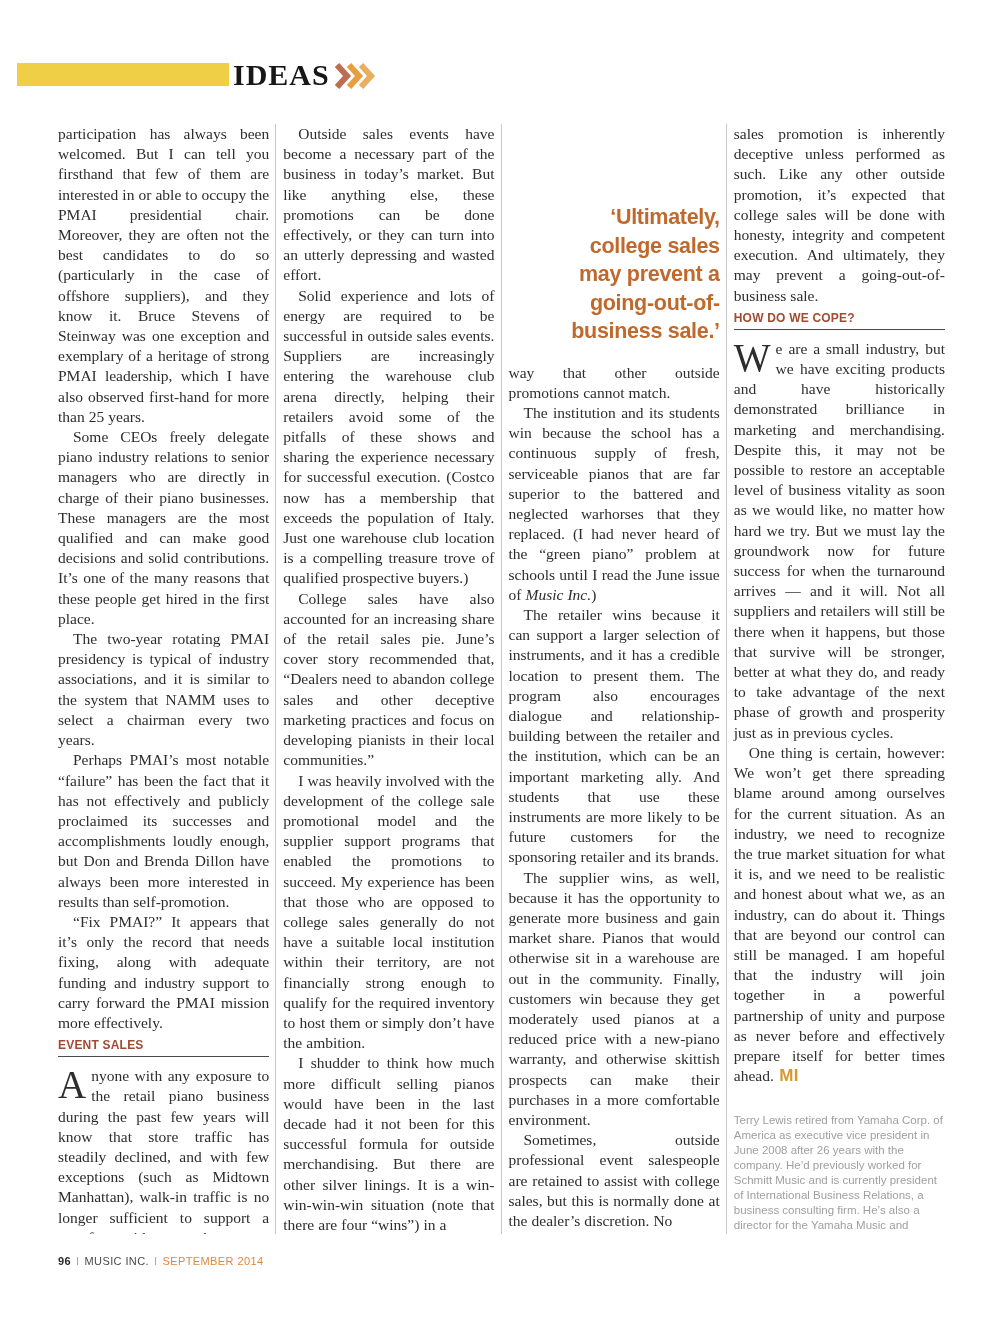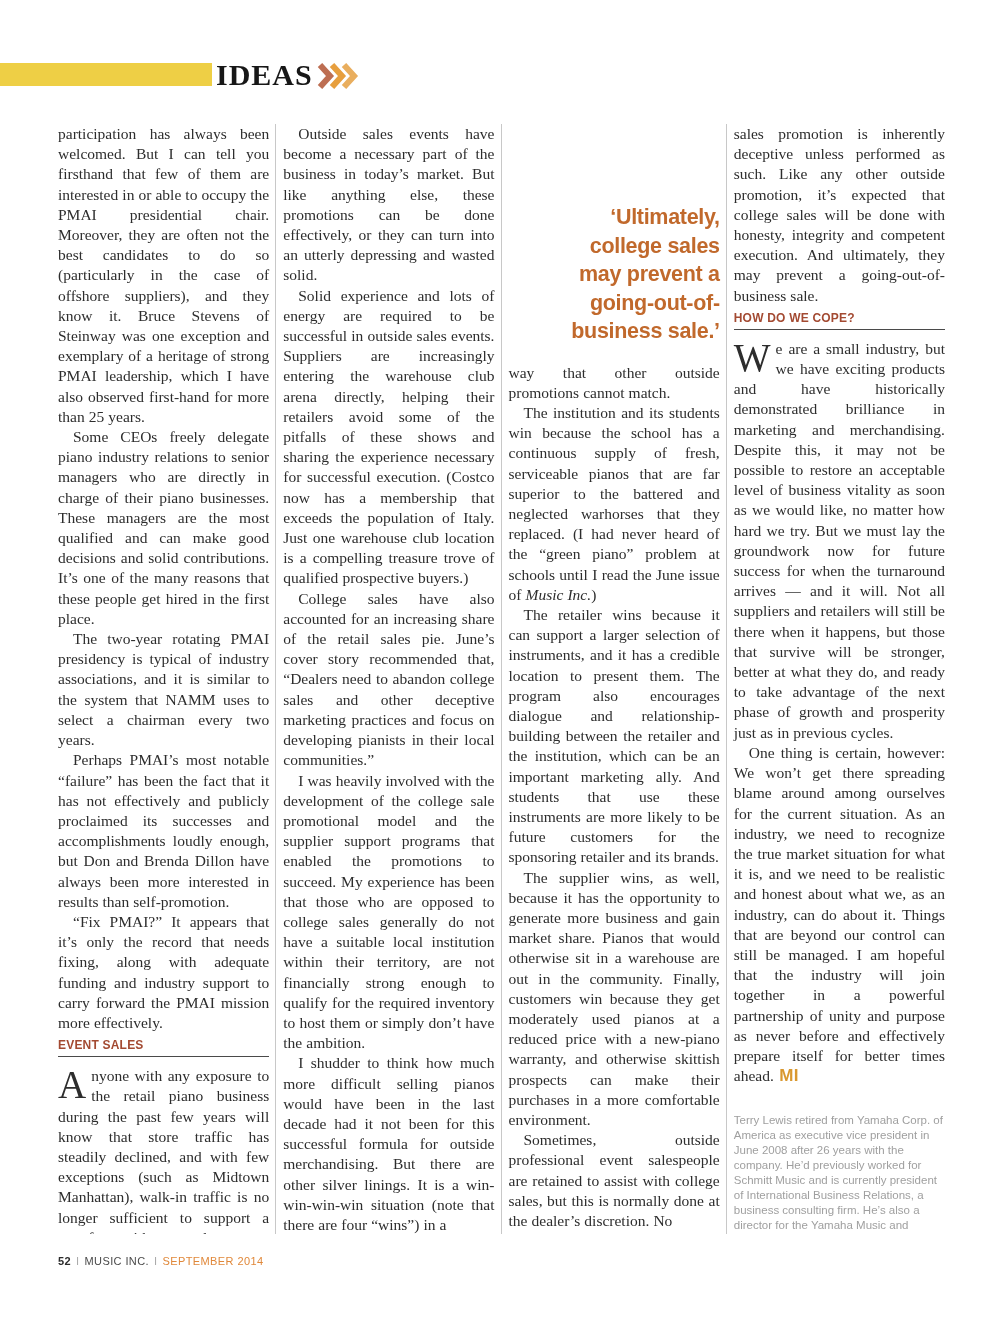--- a/index.html
+++ b/index.html
@@ -11,21 +11,21 @@
     --rule-gray:#c8c8c8;
     --ink:#2d2d2d;
     --bio-gray:#9f9f9f;
   }
   html,body{margin:0;padding:0;}
   body{
     width:1000px;height:1318px;position:relative;background:#ffffff;
     font-family:"Liberation Serif",serif;color:var(--ink);overflow:hidden;
   }
   
-  .topbar{position:absolute;top:63px;left:0;right:0;height:26px;display:flex;align-items:flex-start;}
+  .topbar{position:absolute;top:63px;left:17px;right:0;height:26px;display:flex;align-items:flex-start;}
   .yellow-bar{width:212px;height:23px;background:var(--yellow);}
   .header-title{
     font-family:"Liberation Serif",serif;font-weight:bold;font-size:30px;line-height:23px;
     letter-spacing:1px;color:#171717;margin-left:4px;
   }
   .chevrons{margin-left:4px;margin-top:0px;}
   
   .columns{
     position:absolute;top:124px;left:58px;width:887px;height:1110px;
     display:flex;overflow:hidden;justify-content:center;
@@ -87,21 +87,21 @@
   <div class="col">
       <p class="body-para">participation has always been welcomed. But I can tell you firsthand that few of them are interested in or able to occupy the PMAI presidential chair. Moreover, they are often not the best candidates to do so (particularly in the case of offshore suppliers), and they know it. Bruce Stevens of Steinway was one exception and exemplary of a heritage of strong PMAI leadership, which I have also observed first-hand for more than 25 years.</p>
       <p class="body-para indent">Some CEOs freely delegate piano industry relations to senior managers who are directly in charge of their piano businesses. These managers are the most qualified and can make good decisions and solid contributions. It’s one of the many reasons that these people get hired in the first place.</p>
       <p class="body-para indent">The two-year rotating PMAI presidency is typical of industry associations, and it is similar to the system that NAMM uses to select a chairman every two years.</p>
       <p class="body-para indent">Perhaps PMAI’s most notable “failure” has been the fact that it has not effectively and publicly proclaimed its successes and accomplishments loudly enough, but Don and Brenda Dillon have always been more interested in results than self-promotion.</p>
       <p class="body-para indent">“Fix PMAI?” It appears that it’s only the record that needs fixing, along with adequate funding and industry support to carry forward the PMAI mission more effectively.</p>
       <h3 class="section-heading">EVENT SALES</h3>
       <p class="body-para"><span class="drop-cap">A</span>nyone with any exposure to the retail piano business during the past few years will know that store traffic has steadily declined, and with few exceptions (such as Midtown Manhattan), walk-in traffic is no longer sufficient to support a storefront without supple-</p>
     </div>
   <div class="col">
-      <p class="body-para indent">Outside sales events have become a necessary part of the business in today’s market. But like anything else, these promotions can be done effectively, or they can turn into an utterly depressing and wasted solid.</p>
+      <p class="body-para indent">Outside sales events have become a necessary part of the business in today’s market. But like anything else, these promotions can be done effectively, or they can turn into an utterly depressing and wasted effort.</p>
       <p class="body-para indent">Solid experience and lots of energy are required to be successful in outside sales events. Suppliers are increasingly entering the warehouse club arena directly, helping their retailers avoid some of the pitfalls of these shows and sharing the experience necessary for successful execution. (Costco now has a membership that exceeds the population of Italy. Just one warehouse club location is a compelling treasure trove of qualified prospective buyers.)</p>
       <p class="body-para indent">College sales have also accounted for an increasing share of the retail sales pie. June’s cover story recommended that, “Dealers need to abandon college sales and other deceptive marketing practices and focus on developing pianists in their local communities.”</p>
       <p class="body-para indent">I was heavily involved with the development of the college sale promotional model and the supplier support programs that enabled the promotions to succeed. My experience has been that those who are opposed to college sales generally do not have a suitable local institution within their territory, are not financially strong enough to qualify for the required inventory to host them or simply don’t have the ambition.</p>
       <p class="body-para indent">I shudder to think how much more difficult selling pianos would have been in the last decade had it not been for this successful formula for outside merchandising. But there are other silver linings. It is a win-win-win-win situation (note that there are four “wins”) in a</p>
     </div>
   <div class="col">
       <div class="pull-quote">‘Ultimately,<br>college sales<br>may prevent a<br>going-out-of-<br>business sale.’</div>
       <p class="body-para">way that other outside promotions cannot match.</p>
       <p class="body-para indent">The institution and its students win because the school has a continuous supply of fresh, serviceable pianos that are far superior to the battered and neglected warhorses that they replaced. (I had never heard of the “green piano” problem at schools until I read the June issue of <i>Music Inc.</i>)</p>
       <p class="body-para indent">The retailer wins because it can support a larger selection of instruments, and it has a credible location to present them. The program also encourages dialogue and relationship-building between the retailer and the institution, which can be an important marketing ally. And students that use these instruments are more likely to be future customers for the sponsoring retailer and its brands.</p>
@@ -111,14 +111,14 @@
   <div class="col">
       <p class="body-para">sales promotion is inherently deceptive unless performed as such. Like any other outside promotion, it’s expected that college sales will be done with honesty, integrity and competent execution. And ultimately, they may prevent a going-out-of-business sale.</p>
       <h3 class="section-heading">HOW DO WE COPE?</h3>
       <p class="body-para"><span class="drop-cap">W</span>e are a small industry, but we have exciting products and have historically demonstrated brilliance in marketing and merchandising. Despite this, it may not be possible to restore an acceptable level of business vitality as soon as we would like, no matter how hard we try. But we must lay the groundwork now for future success for when the turnaround arrives — and it will. Not all suppliers and retailers will still be there when it happens, but those that survive will be stronger, better at what they do, and ready to take advantage of the next phase of growth and prosperity just as in previous cycles.</p>
       <p class="body-para indent">One thing is certain, however: We won’t get there spreading blame around among ourselves for the current situation. As an industry, we need to recognize the true market situation for what it is, and we need to be realistic and honest about what we, as an industry, can do about it. Things that are beyond our control can still be managed. I am hopeful that the industry will join together in a powerful partnership of unity and purpose as never before and effectively prepare itself for better times ahead.<span class="end-marker"> MI</span></p>
       <p class="bio">Terry Lewis retired from Yamaha Corp. of America as executive vice president in June 2008 after 26 years with the company. He’d previously worked for Schmitt Music and is currently president of International Business Relations, a business consulting firm. He’s also a director for the Yamaha Music and Wellness Institute.</p>
     </div>
 </div>
 
 <div class="footer">
-  <span class="pg">52</span><span class="sep">I</span><span class="mag">MUSIC INC.</span><span class="sep">I</span><span class="issue">SEPTEMBER 2014</span>
+  <span class="pg">96</span><span class="sep">I</span><span class="mag">MUSIC INC.</span><span class="sep">I</span><span class="issue">SEPTEMBER 2014</span>
 </div>
 
 </body></html>

